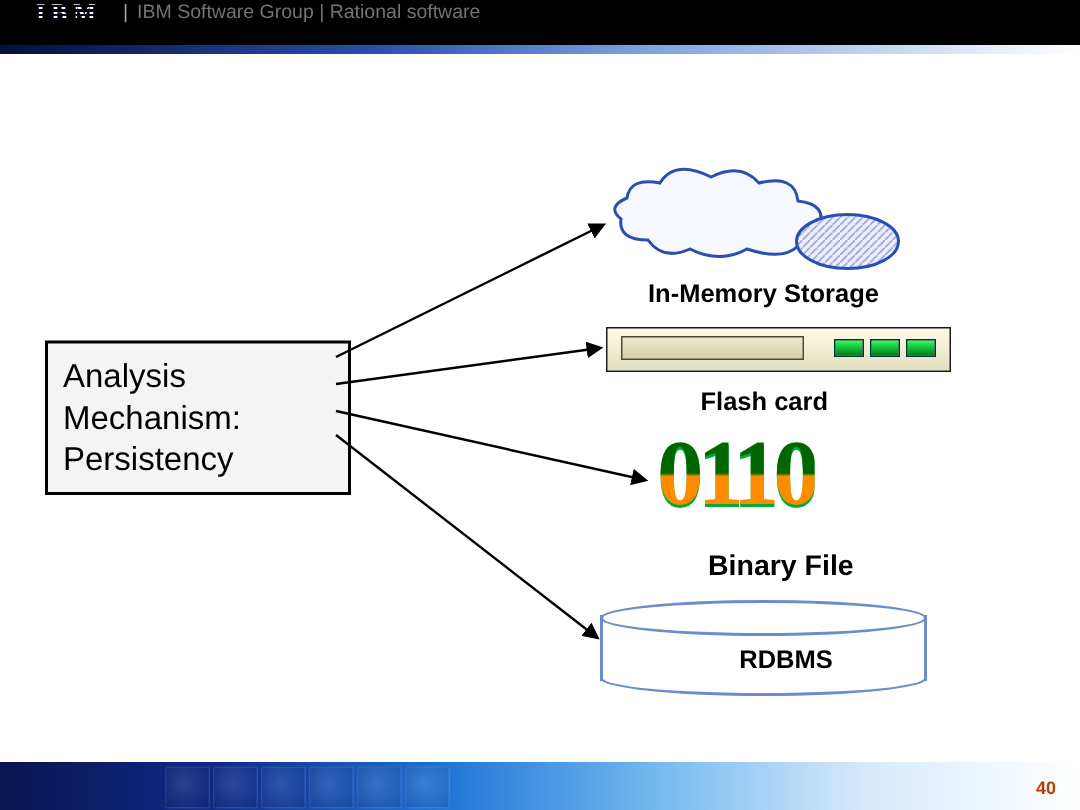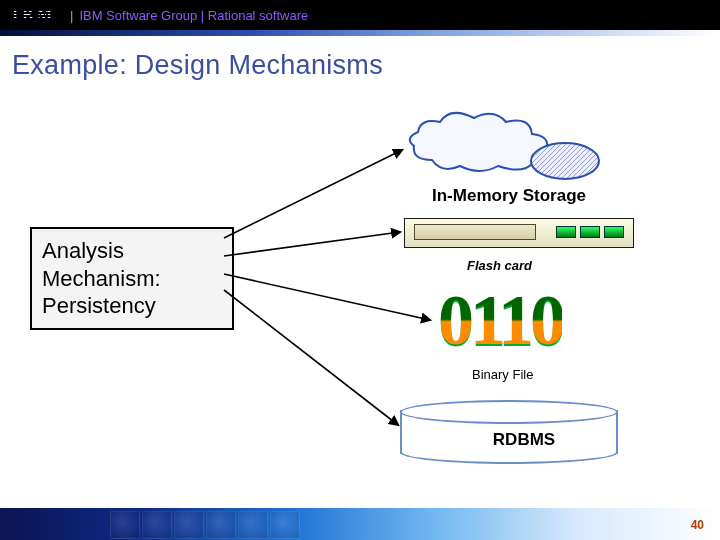--- a/index.html
+++ b/index.html
@@ -1,24 +1,24 @@
 <!DOCTYPE html>
 <html><head>
 <meta charset="utf-8">
 <style>
   html,body{margin:0;padding:0;font-family:Arial,Helvetica,sans-serif;}
   #slide{position:relative;width:720px;height:540px;background:#fff;overflow:hidden;}
 
   
-  #hdr{height:30px;background:#000;color:#fff;display:flex;align-items:center;padding-left:10px;font-size:13px;}
+  #hdr{height:30px;background:#000;color:#fff;display:flex;padding-left:22px;font-size:13px;}
   #ibm-logo{font-family:"Times New Roman",serif;font-weight:bold;letter-spacing:4px;color:#eef;font-size:16px;
             background:repeating-linear-gradient(0deg,#fff 0 1px,#002 1px 3px);
             -webkit-background-clip:text;color:transparent;margin-right:6px;padding:0 2px;}
   #hdr .sep{color:#9ab;margin:0 6px;}
-  #hdr-text{color:#8b5cf6;}
+  #hdr-text{color:#737373;}
   #hdr-underline{position:absolute;left:0;right:0;top:30px;height:6px;
     background:linear-gradient(90deg,#04103a 0%,#2a4fb0 35%,#7ea3e0 60%,#fff 100%);}
 
   #title{position:absolute;left:12px;top:50px;font-size:27px;color:#3a4fa0;letter-spacing:.3px;}
 
   
   #abox{position:absolute;left:30px;top:227px;width:180px;padding:8px 10px;
         border:2px solid #000;background:#f4f4f4;font-size:22px;line-height:1.25;}
 
   
@@ -29,30 +29,30 @@
   .cloud svg{display:block;}
 
   
   #flash{position:absolute;left:404px;top:218px;width:230px;height:30px;}
   #flash .chassis{position:absolute;inset:0;border:1px solid #1a1a1a;
     background:linear-gradient(#fdfbe7,#e2dec0);}
   #flash .slot{position:absolute;left:10px;top:6px;width:120px;height:14px;
     border:1px solid #4a4a2e;background:linear-gradient(#ece9cf,#d6cfa7);}
   #flash .lights{position:absolute;right:10px;top:8px;display:flex;gap:4px;}
   #flash .lights span{width:18px;height:10px;background:linear-gradient(#2cff5c,#007a1a);border:1px solid #033;}
-  #flabel{position:absolute;left:467px;top:258px;font-style:italic;font-weight:bold;font-size:13px;}
+  #flabel{position:absolute;left:467px;top:258px;font-weight:bold;font-size:17px;}
 
   #memlabel{position:absolute;left:432px;top:186px;font-size:17px;font-weight:bold;text-align:center;}
 
   
   #bin{position:absolute;left:438px;top:290px;font-family:"Comic Sans MS","Marker Felt",cursive;
-       font-weight:900;font-size:72px;letter-spacing:-4px;line-height:.85;
+       font-weight:900;font-size:62px;letter-spacing:-4px;line-height:.85;
        background:linear-gradient(180deg,#006600 0%,#006600 48%,#ff8c00 52%,#ff8c00 100%);
        -webkit-background-clip:text;color:transparent;filter:drop-shadow(0 2px 0 #0a3);}
-  #binlabel{position:absolute;left:472px;top:367px;font-size:13px;font-weight:normal;text-align:center;}
+  #binlabel{position:absolute;left:472px;top:367px;font-size:19px;font-weight:bold;text-align:center;}
 
   
   #cyl{position:absolute;left:400px;top:400px;width:218px;height:64px;}
   #cyl .body{position:absolute;left:0;top:10px;right:0;bottom:10px;border-left:2px solid #6b8dcb;border-right:2px solid #6b8dcb;background:#fff;}
   #cyl .top{position:absolute;left:0;right:0;top:0;height:20px;border:2px solid #6b8dcb;border-radius:50%/50%;background:#fff;}
   #cyl .bot{position:absolute;left:0;right:0;bottom:0;height:20px;border:2px solid #6b8dcb;border-top:none;border-radius:0 0 110px 110px/0 0 12px 12px;background:#fff;}
   #cyl .lbl{position:absolute;left:0;right:0;top:30px;text-align:center;font-size:17px;font-weight:bold;padding-left:30px;}
 
   
   #foot{position:absolute;left:0;right:0;bottom:0;height:32px;
@@ -71,21 +71,20 @@
     <span id="ibm-logo">IBM</span>
     <span class="sep">|</span>
     <span id="hdr-text">
       <span>IBM Software Group</span>
       <span> | </span>
       <span>Rational software</span>
     </span>
   </div>
   <div id="hdr-underline"></div>
 
-  <div id="title">Example: Design Mechanisms</div>
 
   <div class="cloud" style="left:402px;top:110px;">
     <svg width="160" height="66" viewBox="0 0 160 66">
       <path d="M30 50 Q10 50 12 36 Q2 28 16 22 Q18 8 38 12 Q48 -4 72 8 Q92 -2 104 12 Q128 6 130 24 Q150 26 144 42 Q152 54 130 54 Q120 64 96 56 Q78 66 58 56 Q40 64 30 50 Z" fill="#f6f8ff" stroke="#2a4fb0" stroke-width="2"></path>
     </svg>
   </div>
   <div class="cloud" style="left:525px;top:135px;">
     <svg width="80" height="48" viewBox="0 0 80 48">
       <defs>
           <pattern id="h" width="5" height="5" patternUnits="userSpaceOnUse">

